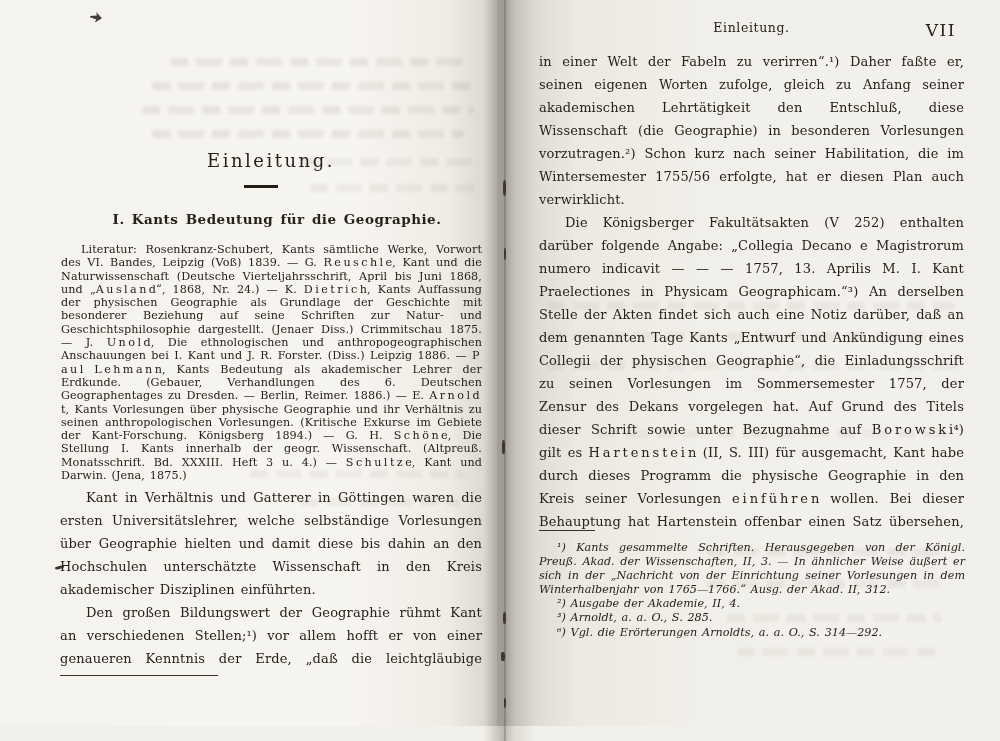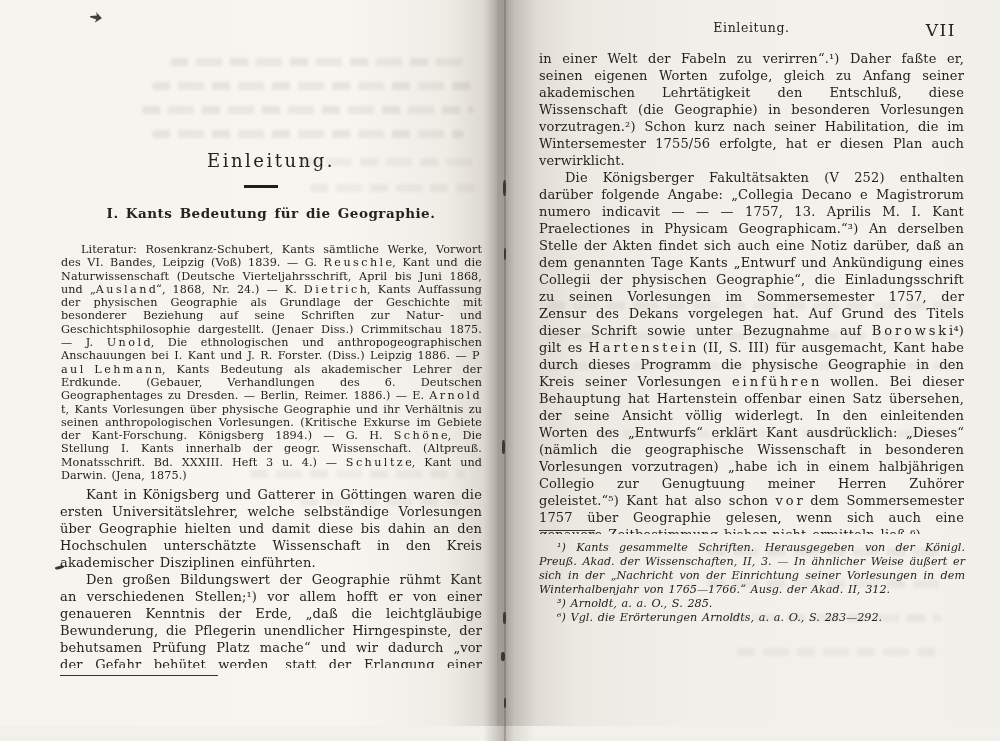--- a/index.html
+++ b/index.html
@@ -21,25 +21,25 @@
   .gutter-line{position:absolute;top:0;left:504px;width:2px;height:741px;
     background:rgba(80,73,64,.28);}
   
   .just{text-align:justify;text-justify:inter-word;hyphens:auto;-webkit-hyphens:auto;}
   p{margin:0;}
   
   .l-title{position:absolute;top:150px;left:60px;width:422px;text-align:center;
     font-size:18px;letter-spacing:2.5px;font-weight:normal;margin:0;}
   .l-title-rule{position:absolute;top:185px;left:244px;width:34px;height:3px;background:#211d17;}
   .l-heading{position:absolute;top:205px;left:60px;width:422px;text-align:center;
-    font-size:13.5px;font-weight:bold;letter-spacing:.5px;word-spacing:2px;margin:0;}
+    font-size:13.5px;font-weight:bold;letter-spacing:.5px;word-spacing:2px;margin:6px;}
   .l-literature{position:absolute;top:243px;left:61px;width:421px;
     font-size:11.2px;line-height:13.3px;letter-spacing:.1px;word-spacing:1.2px;text-indent:20px;}
   .l-body{position:absolute;top:486px;left:60px;width:422px;height:182px;overflow:hidden;}
-  .body-text{font-size:13px;line-height:17px;letter-spacing:.15px;word-spacing:1.6px;}
+  .body-text{font-size:13px;line-height:23px;letter-spacing:.15px;word-spacing:1.6px;}
   .p-ind{text-indent:26px;}
   .l-fnrule{position:absolute;top:675px;left:60px;width:158px;height:1.3px;background:#38332b;}
   .l-footnote{position:absolute;top:684px;left:60px;width:422px;
     font-size:11.4px;line-height:14px;text-indent:16px;word-spacing:1.5px;}
   
   .r-header{position:absolute;top:20px;left:42px;width:425px;font-size:12.5px;}
   .r-header-title{display:block;text-align:center;letter-spacing:.6px;}
   .r-pagenum{position:absolute;right:8px;top:0;font-size:17px;letter-spacing:1.5px;}
   .r-body{position:absolute;top:50px;left:42px;width:425px;height:484px;overflow:hidden;}
   .r-fnrule{position:absolute;top:530px;left:42px;width:56px;height:1.3px;background:#38332b;}
@@ -73,21 +73,21 @@
     <div class="ink-mark" style="top:12px;left:90px;width:12px;height:11px;transform:rotate(8deg);"></div>
     <div class="speck" style="top:566px;left:55px;width:9px;height:3px;transform:rotate(-12deg);"></div>
 
     <h1 class="l-title">Einleitung.</h1>
     <div class="l-title-rule"></div>
     <h2 class="l-heading">I. Kants Bedeutung für die Geographie.</h2>
 
     <p class="l-literature just">Literatur: Rosenkranz-Schubert, Kants sämtliche Werke, Vorwort des VI. Bandes, Leipzig (Voß) 1839. — G. R e u s c h l e, Kant und die Naturwissenschaft (Deutsche Vierteljahrsschrift, April bis Juni 1868, und „A u s l a n d“, 1868, Nr. 24.) — K. D i e t r i c h, Kants Auffassung der physischen Geographie als Grundlage der Geschichte mit besonderer Beziehung auf seine Schriften zur Natur- und Geschichtsphilosophie dargestellt. (Jenaer Diss.) Crimmitschau 1875. — J. U n o l d, Die ethnologischen und anthropogeographischen Anschauungen bei I. Kant und J. R. Forster. (Diss.) Leipzig 1886. — P a u l L e h m a n n, Kants Bedeutung als akademischer Lehrer der Erdkunde. (Gebauer, Verhandlungen des 6. Deutschen Geographentages zu Dresden. — Berlin, Reimer. 1886.) — E. A r n o l d t, Kants Vorlesungen über physische Geographie und ihr Verhältnis zu seinen anthropologischen Vorlesungen. (Kritische Exkurse im Gebiete der Kant-Forschung. Königsberg 1894.) — G. H. S c h ö n e, Die Stellung I. Kants innerhalb der geogr. Wissenschaft. (Altpreuß. Monatsschrift. Bd. XXXIII. Heft 3 u. 4.) — S c h u l t z e, Kant und Darwin. (Jena, 1875.)</p>
 
     <div class="l-body">
-      <p class="body-text just p-ind">Kant in Königsberg und Gatterer in Göttingen waren die ersten Universitätslehrer, welche selbständige Vorlesungen über Geographie hielten und damit diese bis dahin an den Hochschulen unterschätzte Wissenschaft in den Kreis akademischer Disziplinen einführten.</p>
+      <p class="body-text just p-ind">Kant in Verhältnis und Gatterer in Göttingen waren die ersten Universitätslehrer, welche selbständige Vorlesungen über Geographie hielten und damit diese bis dahin an den Hochschulen unterschätzte Wissenschaft in den Kreis akademischer Disziplinen einführten.</p>
       <p class="body-text just p-ind">Den großen Bildungswert der Geographie rühmt Kant an verschiedenen Stellen;¹) vor allem hofft er von einer genaueren Kenntnis der Erde, „daß die leichtgläubige Bewunderung, die Pflegerin unendlicher Hirngespinste, der behutsamen Prüfung Platz mache“ und wir dadurch „vor der Gefahr behütet werden, statt der Erlangung einer richtigen Wissenschaft der natürlichen Merkwürdigkeiten uns</p>
     </div>
 
     <div class="l-fnrule"></div>
   </div>
 
   <div class="page page-right">
 
     <div class="ghost" style="top:302px;left:50px;width:408px;opacity:.14;"></div>
     <div class="ghost" style="top:332px;left:50px;width:398px;opacity:.14;"></div>
@@ -105,22 +105,23 @@
 
     <div class="r-body">
       <p class="body-text just">in einer Welt der Fabeln zu verirren“.¹) Daher faßte er, seinen eigenen Worten zufolge, gleich zu Anfang seiner akademischen Lehrtätigkeit den Entschluß, diese Wissenschaft (die Geographie) in besonderen Vorlesungen vorzutragen.²) Schon kurz nach seiner Habilitation, die im Wintersemester 1755/56 erfolgte, hat er diesen Plan auch verwirklicht.</p>
       <p class="body-text just p-ind">Die Königsberger Fakultätsakten (V 252) enthalten darüber folgende Angabe: „Collegia Decano e Magistrorum numero indicavit — — — 1757, 13. Aprilis M. I. Kant Praelectiones in Physicam Geographicam.“³) An derselben Stelle der Akten findet sich auch eine Notiz darüber, daß an dem genannten Tage Kants „Entwurf und Ankündigung eines Collegii der physischen Geographie“, die Einladungsschrift zu seinen Vorlesungen im Sommersemester 1757, der Zensur des Dekans vorgelegen hat. Auf Grund des Titels dieser Schrift sowie unter Bezugnahme auf B o r o w s k i⁴) gilt es H a r t e n s t e i n (II, S. III) für ausgemacht, Kant habe durch dieses Programm die physische Geographie in den Kreis seiner Vorlesungen e i n f ü h r e n wollen. Bei dieser Behauptung hat Hartenstein offenbar einen Satz übersehen, der seine Ansicht völlig widerlegt. In den einleitenden Worten des „Entwurfs“ erklärt Kant ausdrücklich: „Dieses“ (nämlich die geographische Wissenschaft in besonderen Vorlesungen vorzutragen) „habe ich in einem halbjährigen Collegio zur Genugtuung meiner Herren Zuhörer geleistet.“⁵) Kant hat also schon v o r dem Sommersemester 1757 über Geographie gelesen, wenn sich auch eine genauere Zeitbestimmung bisher nicht ermitteln ließ.⁶)</p>
       <p class="body-text just p-ind">Kant hat mindestens 47 mal physische Geographie als vierstündiges Kolleg lesen wollen. Von 1757—1982 ist</p>
     </div>
 
     <div class="r-fnrule"></div>
     <div class="r-footnotes">
       <p class="just">¹) Kants gesammelte Schriften. Herausgegeben von der Königl. Preuß. Akad. der Wissenschaften, II, 3. — In ähnlicher Weise äußert er sich in der „Nachricht von der Einrichtung seiner Vorlesungen in dem Winterhalbenjahr von 1765—1766.“ Ausg. der Akad. II, 312.</p>
+      <p class="just">²) Ausgabe der Akademie, II, 4.</p>
       <p class="just">³) Arnoldt, a. a. O., S. 285.</p>
-      <p class="just">⁶) Vgl. die Erörterungen Arnoldts, a. a. O., S. 283—292.</p>
+      <p class="just">⁶) Vgl. die Erörterungen Arnoldts, a. a. O., S. 314—292.</p>
     </div>
   </div>
 
   <div style="position:absolute;top:0;left:483px;width:52px;height:741px;
        background:linear-gradient(90deg,rgba(140,134,125,0) 0%,rgba(110,104,95,.42) 40%,rgba(150,145,136,.22) 60%,rgba(190,186,178,0) 100%);"></div>
   <div class="gutter-line"></div>
   <div class="speck" style="top:180px;left:503px;width:3px;height:16px;"></div>
   <div class="speck" style="top:248px;left:504px;width:2px;height:12px;"></div>
   <div class="speck" style="top:440px;left:502px;width:3px;height:14px;"></div>
   <div class="speck" style="top:612px;left:503px;width:3px;height:12px;"></div>

